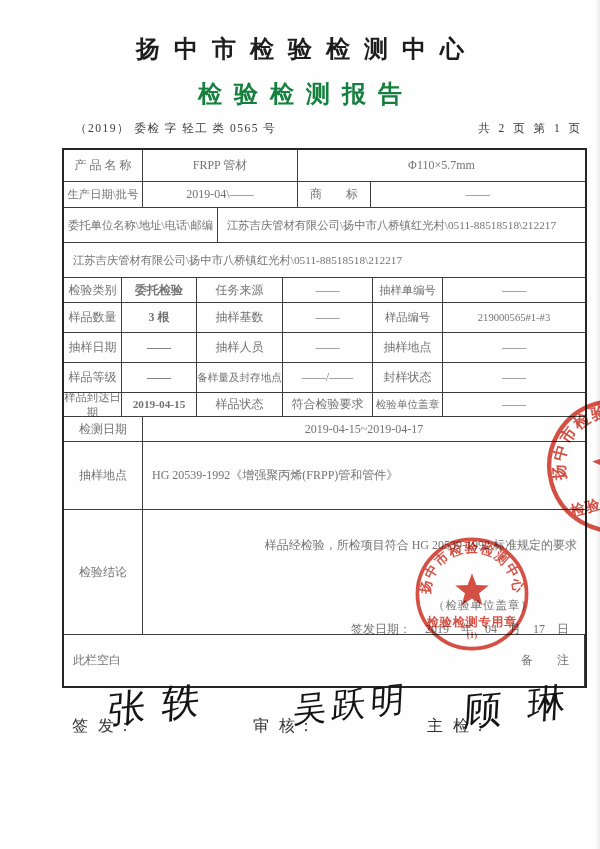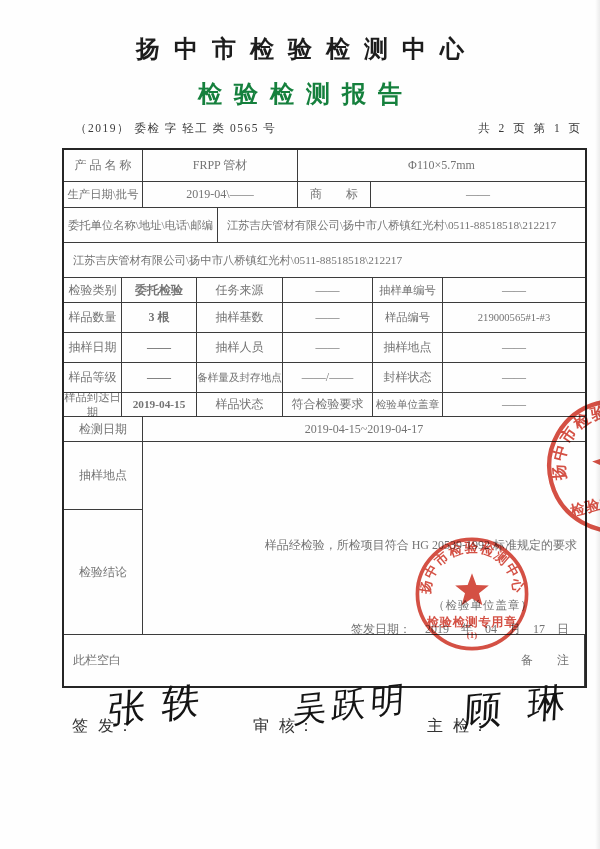--- a/index.html
+++ b/index.html
@@ -128,20 +128,21 @@
       <div class="t-cell grow cl">——</div>
     </div>
 
     <div class="t-row" style="height:25px">
       <div class="t-cell w1">检测日期</div>
       <div class="t-cell grow cl">2019-04-15~2019-04-17</div>
     </div>
 
     <div class="t-row" style="height:68px">
       <div class="t-cell w1">抽样地点</div>
+      <div class="t-cell grow cl left">HG 20539-1992《增强聚丙烯(FRPP)管和管件》</div>
     </div>
 
     <div class="t-row" style="height:125px">
       <div class="t-cell w1">检验结论</div>
       <div class="t-cell grow cl concl">
         <div class="concl-text">样品经检验，所检项目符合 HG 20539-1992 标准规定的要求</div>
         <div class="seal-note">（检验单位盖章）</div>
         <div class="issue-line">
           <span>签发日期：</span><span class="date">2019 年 04 月 17 日</span>
         </div>

